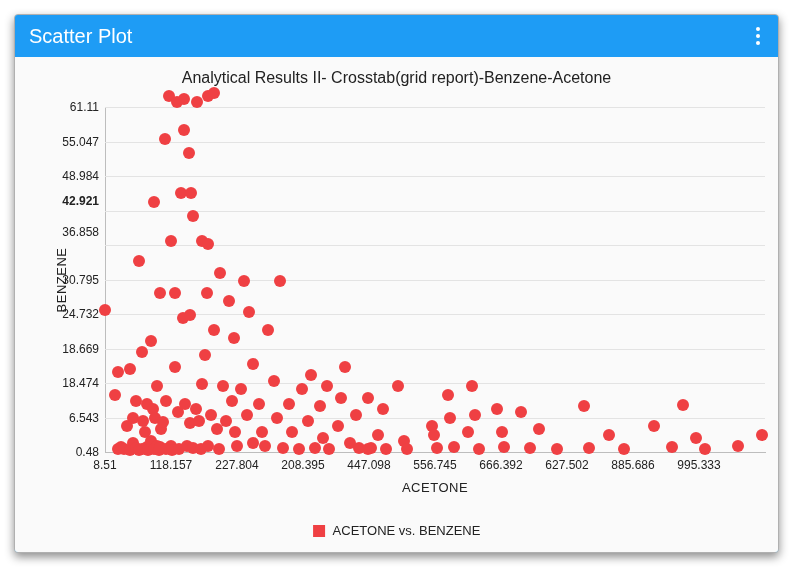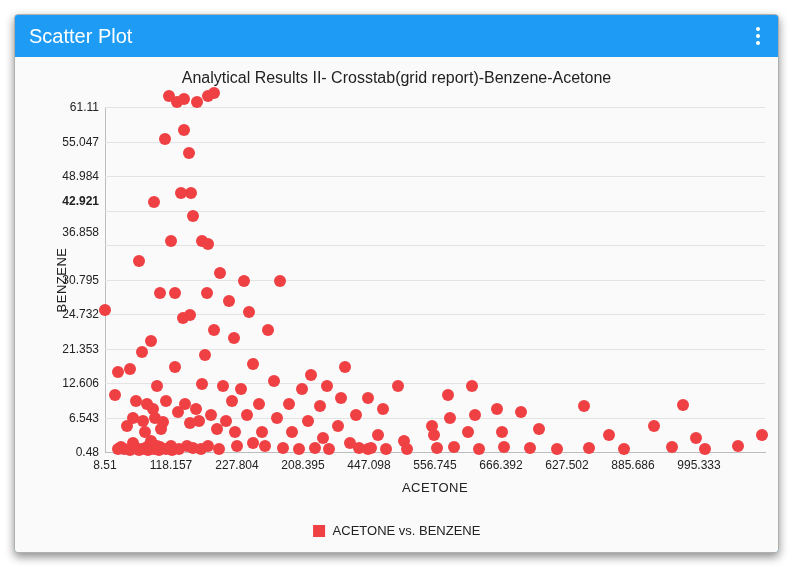--- a/index.html
+++ b/index.html
@@ -170,22 +170,22 @@
           <div class="gridline-h" style="top: 241.5px;"></div>
           <div class="gridline-h" style="top: 207px;"></div>
           <div class="gridline-h" style="top: 172.5px;"></div>
           <div class="gridline-h" style="top: 138px;"></div>
           <div class="gridline-h" style="top: 103.5px;"></div>
           <div class="gridline-h" style="top: 69px;"></div>
           <div class="gridline-h" style="top: 34.5px;"></div>
           <div class="gridline-h" style="top: 0px;"></div>
           <div class="y-label" style="top: 345px;">0.48</div>
           <div class="y-label" style="top: 310.5px;">6.543</div>
-          <div class="y-label" style="top: 276px;">12.606</div>
-          <div class="y-label" style="top: 241.5px;">21.353</div>
+          <div class="y-label" style="top: 276px;">18.474</div>
+          <div class="y-label" style="top: 241.5px;">18.669</div>
           <div class="y-label" style="top: 207px;">24.732</div>
           <div class="y-label" style="top: 172.5px;">30.795</div>
           <div class="y-label" style="top: 125px;">36.858</div>
           <div class="y-label" style="top: 94px; font-weight: bold;">42.921</div>
           <div class="y-label" style="top: 69px;">48.984</div>
           <div class="y-label" style="top: 34.5px;">55.047</div>
           <div class="y-label" style="top: 0px;">61.11</div>
           <div class="x-label" style="left: 0px;">8.51</div>
           <div class="x-label" style="left: 66px;">118.157</div>
           <div class="x-label" style="left: 132px;">227.804</div>

